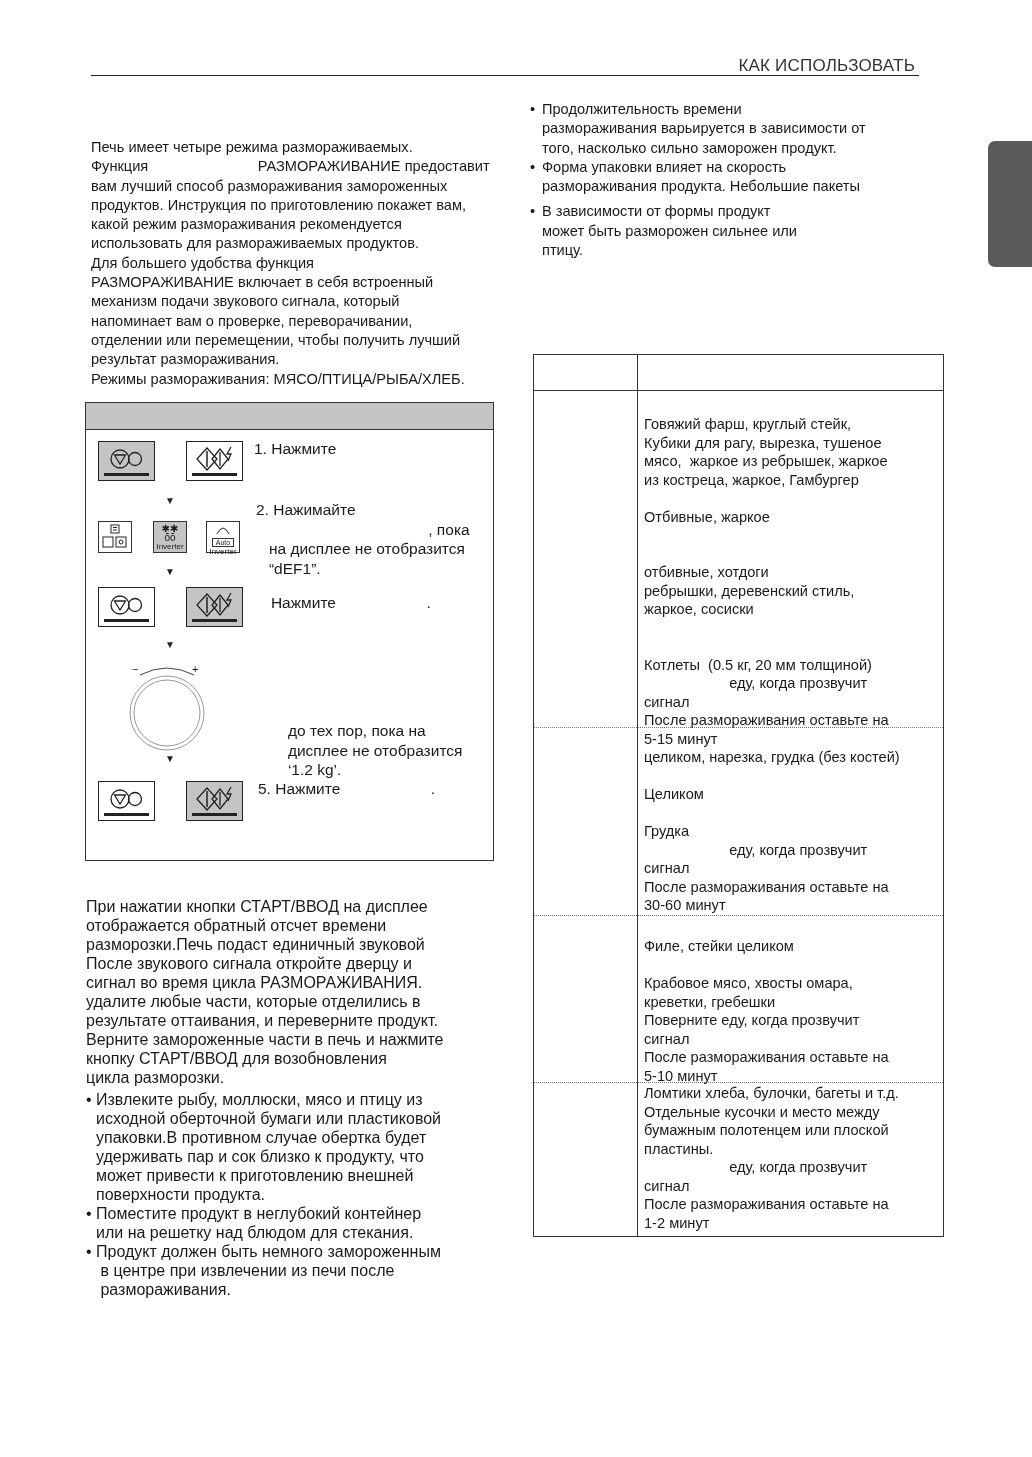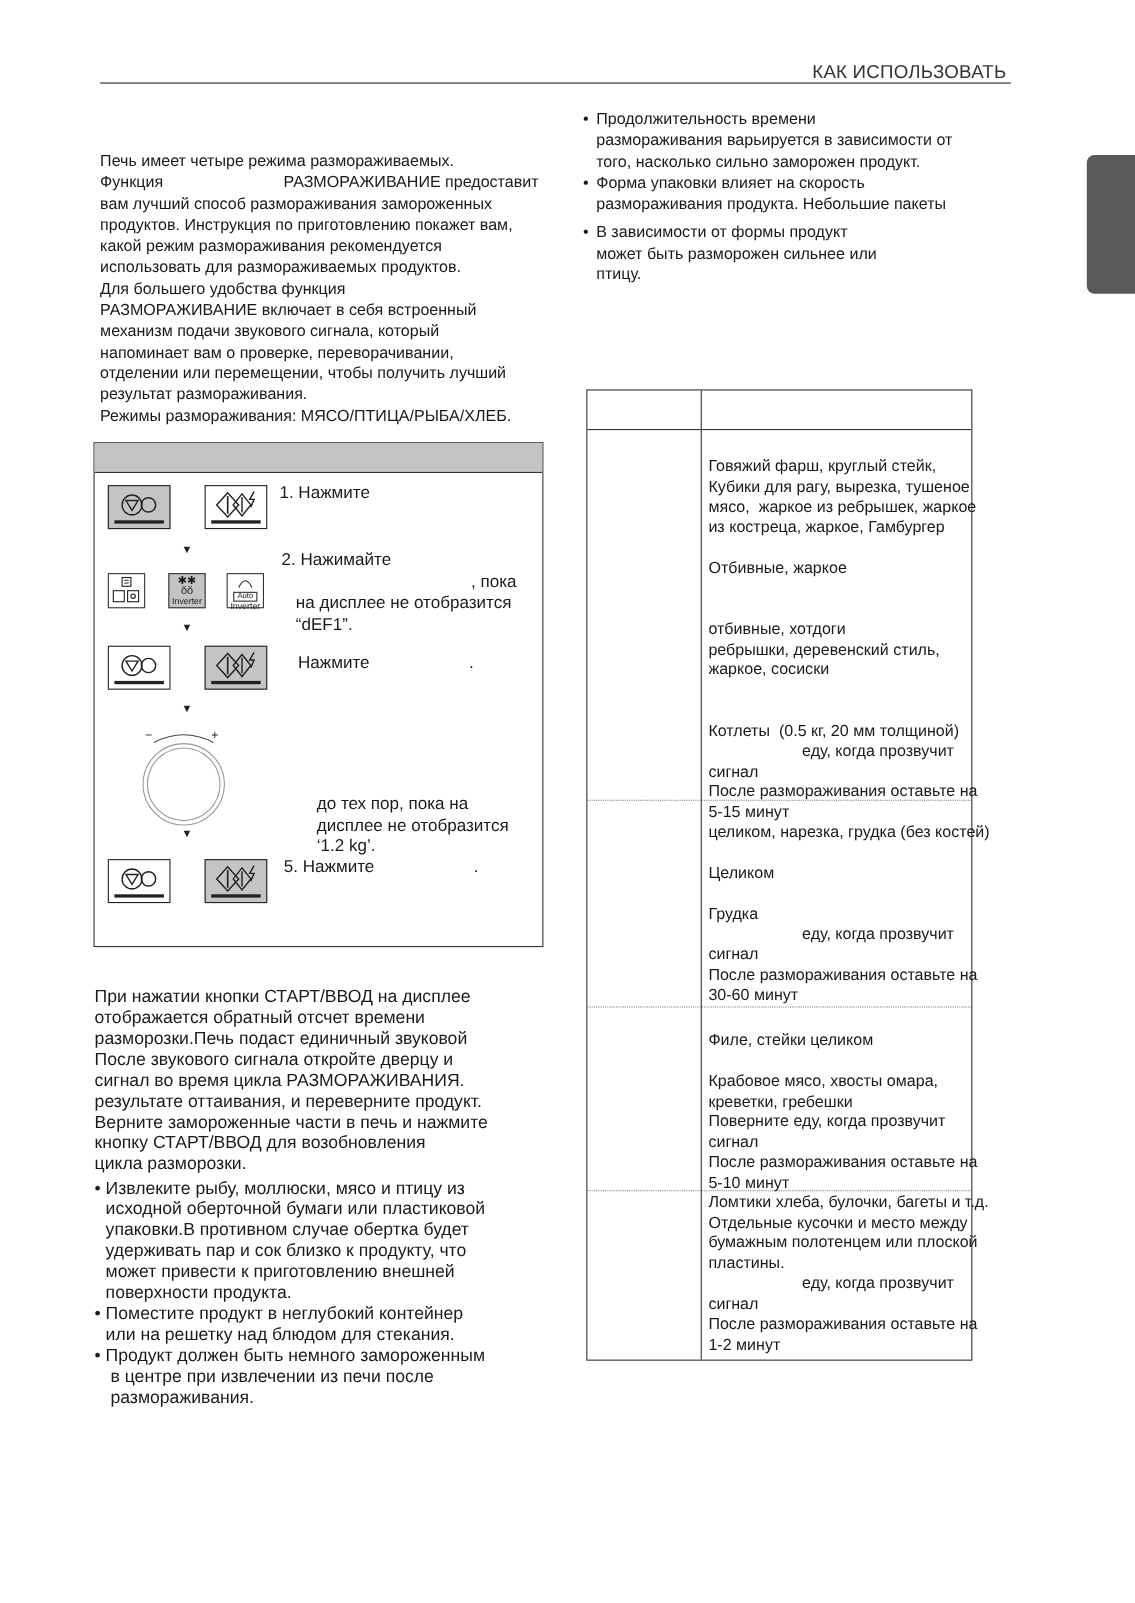--- a/index.html
+++ b/index.html
@@ -29,21 +29,21 @@
   .small-ic.shaded { background: #c4c4c4; }
   .arrow-dn { position: absolute; width: 12px; font-size: 10px; line-height: 10px; text-align: center; color: #222; }
   .step-text { position: absolute; font-size: 15.5px; line-height: 19.5px; white-space: pre; }
 
   .after { left: 86px; top: 897px; width: 380px; font-size: 16px; line-height: 19px; }
   .after p { margin: 0; white-space: pre; }
   .after .b { position: relative; padding-left: 10px; white-space: pre; }
   .after .b .dot { position: absolute; left: 0; top: 0; }
 
   
-  .tbl { left: 533px; top: 354px; width: 351px; height: 883px; border: 1px solid #333; box-sizing: border-box; }
+  .tbl { left: 533px; top: 354px; width: 411px; height: 883px; border: 1px solid #333; box-sizing: border-box; }
   .tbl .vline { position: absolute; left: 103px; top: 0; bottom: 0; width: 1px; background: #333; }
   .tbl .hsolid { position: absolute; left: 0; right: 0; height: 1px; background: #333; }
   .tbl .hdot { position: absolute; left: 0; right: 0; height: 0; border-top: 1px dotted #777; }
   .cell { position: absolute; left: 110px; width: 300px; font-size: 14.6px; line-height: 18.5px; white-space: pre; }
 </style>
 </head>
 <body>
 
 <div class="abs header-title">КАК ИСПОЛЬЗОВАТЬ</div>
 <div class="abs header-rule"></div>
@@ -197,20 +197,21 @@
   </div>
   <div class="step-text" style="left:172px; top:376px;">5. Нажмите                     .</div>
 </div>
 
 <div class="abs after">
   <p>При нажатии кнопки СТАРТ/ВВОД на дисплее</p>
   <p>отображается обратный отсчет времени</p>
   <p>разморозки.Печь подаст единичный звуковой</p>
   <p>После звукового сигнала откройте дверцу и</p>
   <p>сигнал во время цикла РАЗМОРАЖИВАНИЯ.</p>
+  <p>удалите любые части, которые отделились в</p>
   <p>результате оттаивания, и переверните продукт.</p>
   <p>Верните замороженные части в печь и нажмите</p>
   <p>кнопку СТАРТ/ВВОД для возобновления</p>
   <p>цикла разморозки.</p>
   <div style="height:3px;"></div>
   <div class="b"><span class="dot">•</span><span>Извлеките рыбу, моллюски, мясо и птицу из
 исходной оберточной бумаги или пластиковой
 упаковки.В противном случае обертка будет
 удерживать пар и сок близко к продукту, что
 может привести к приготовлению внешней

